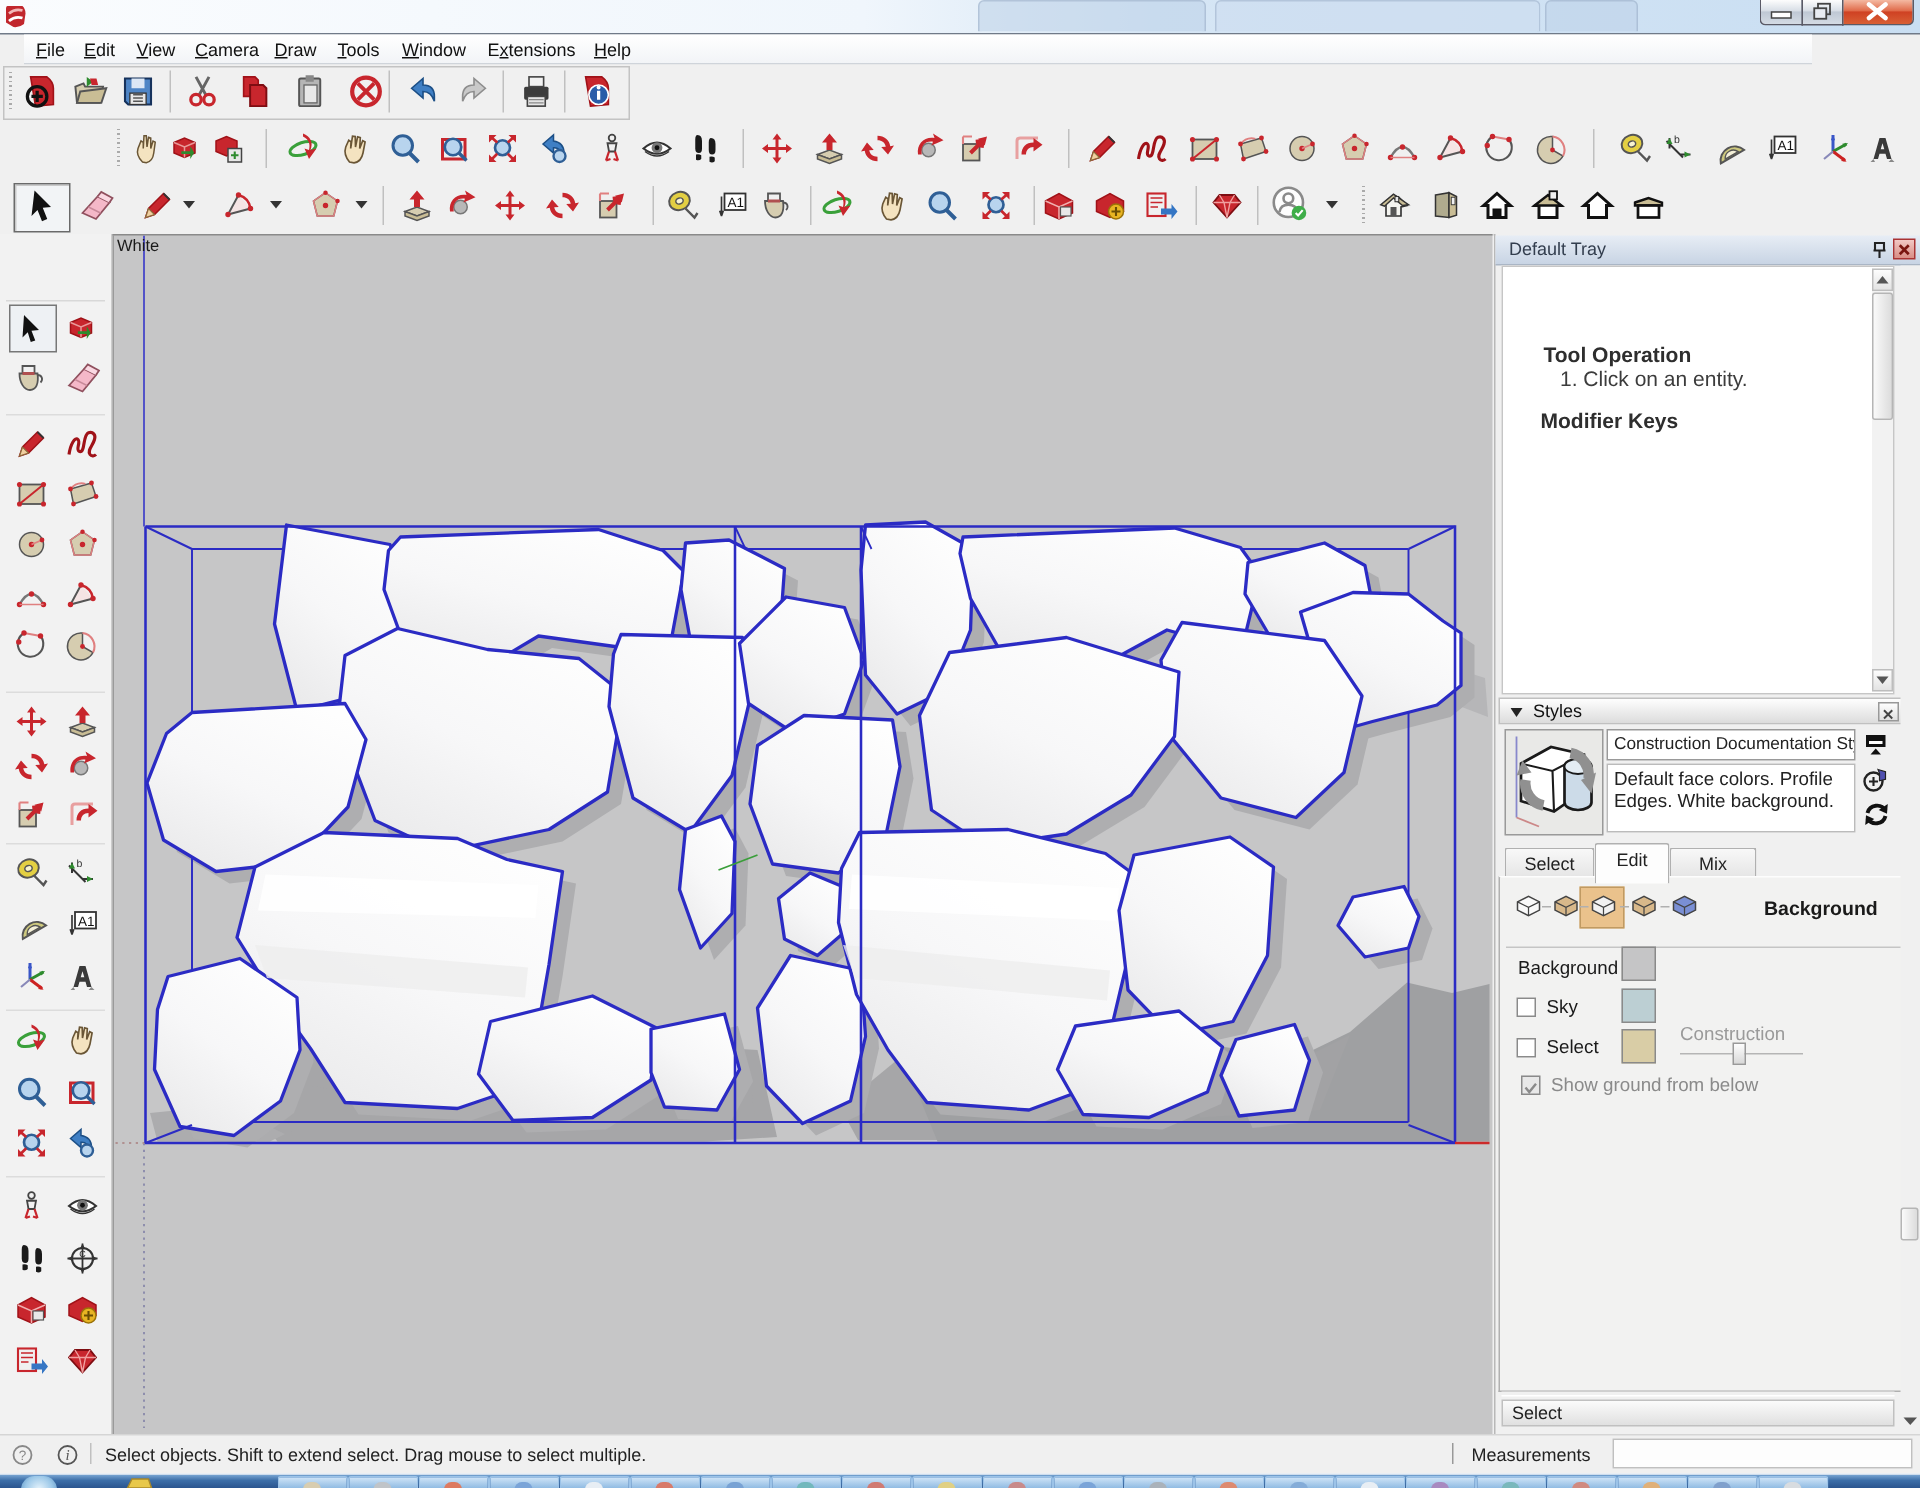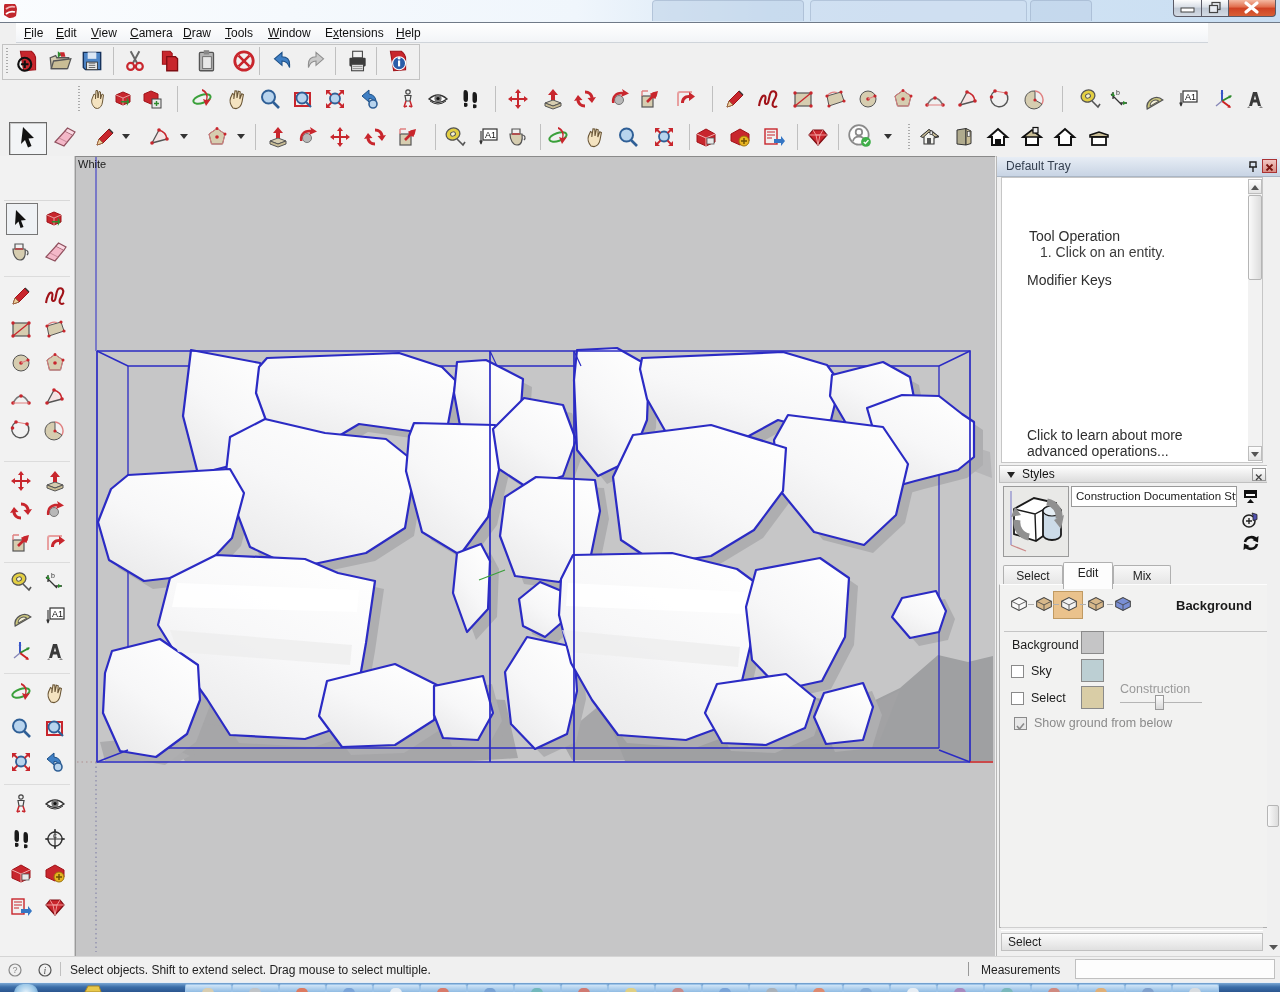--- a/index.html
+++ b/index.html
@@ -26,21 +26,21 @@
 #selbtn{position:absolute;left:9px;top:4px;width:36px;height:31px;border:1px solid #6a6a6a;background:#f2f4f6;box-shadow:inset 1px 1px 0 #c9c9c9;}
 .dd{position:absolute;width:0;height:0;border-left:4px solid transparent;border-right:4px solid transparent;border-top:5px solid #333;}
 #sidebar{position:absolute;left:0;top:156px;width:74px;height:800px;background:#f2f2f2;border-right:1px solid #cccccc;}
 #canvas{position:absolute;left:75px;top:156px;width:920px;height:800px;background:#c6c6c7;border-top:1px solid #8a8a8a;border-left:1px solid #9a9a9a;box-sizing:border-box;}
 #front-label{position:absolute;left:2px;top:1px;font-size:11px;color:#1a1a1a;}
 #tray{position:absolute;left:996px;top:156px;width:284px;height:800px;background:#f0f0f0;border-left:1px solid #b8b8b8;box-sizing:border-box;}
 #tray-hdr{position:absolute;left:0;top:1px;width:283px;height:19px;background:linear-gradient(#e7edf5,#c8d4e4);border-bottom:1px solid #aab6c5;}
 #tray-hdr span{position:absolute;left:9px;top:2px;font-size:12px;color:#333e4e;}
 #instructor{position:absolute;left:4px;top:21px;width:262px;height:286px;background:#ffffff;border:1px solid #c6c6c6;box-sizing:border-box;}
 .itxt2{position:absolute;left:26px;font-size:14px;line-height:16px;color:#3c3c3c;}
-.ibold{font-weight:normal;color:#2e2e2e;}
+.ibold{font-weight:bold;color:#2e2e2e;}
 .sb{position:absolute;background:#f2f2f2;}
 .sbbtn{position:absolute;background:linear-gradient(#fdfdfd,#e3e3e3);border:1px solid #bdbdbd;box-sizing:border-box;text-align:center;color:#555;}
 .sbthumb{position:absolute;background:linear-gradient(90deg,#fafafa,#dcdcdc);border:1px solid #b5b5b5;box-sizing:border-box;border-radius:2px;}
 #styles-hdr{position:absolute;left:2px;top:309px;width:278px;height:18px;background:linear-gradient(#fefefe,#dcdcdc);border:1px solid #c0c0c0;box-sizing:border-box;}
 #styles-hdr span{position:absolute;left:22px;top:1px;font-size:12px;color:#111;}
 #styles-body{position:absolute;left:2px;top:327px;width:278px;height:76px;background:#f0f0f0;}
 #thumb{position:absolute;left:4px;top:3px;width:64px;height:69px;background:#e9e9e7;border:1px solid #9a9a9a;}
 #name-field{position:absolute;left:72px;top:3px;width:166px;height:21px;background:#fff;border:1px solid #999;box-sizing:border-box;font-size:11.5px;color:#222;padding:3px 0 0 4px;overflow:hidden;white-space:nowrap;}
 #desc-field{position:absolute;left:72px;top:26px;width:166px;height:46px;background:#fff;border:1px solid #bbb;box-sizing:border-box;font-size:12.5px;color:#222;padding:2px 0 0 4px;line-height:15px;}
 #tabs{position:absolute;left:2px;top:406px;width:278px;height:22px;}
@@ -808,21 +808,20 @@
       <div class="abs" style="left:265px;top:2px;width:15px;height:14px;background:linear-gradient(#f2c8c4,#d98d85);border:1px solid #a33;box-sizing:border-box">
         <svg width="13" height="12">
             <path d="M3.5 2.5 L9.5 8.5 M9.5 2.5 L3.5 8.5" stroke="#7a1510" stroke-width="1.8"></path>
           </svg>
       </div>
     </div>
     <div id="instructor">
       <div class="itxt2 ibold" style="left:27px;top:50px">Tool Operation</div>
       <div class="itxt2" style="left:38px;top:66px">1. Click on an entity.</div>
       <div class="itxt2 ibold" style="left:25px;top:94px">Modifier Keys</div>
-      <div class="itxt2 ibold" style="left:25px;top:249px">Click to learn about more<br>advanced operations...</div>
       <div class="sb" style="left:246px;top:1px;width:14px;height:282px"></div>
       <div class="sbbtn" style="left:246px;top:1px;width:14px;height:15px"><svg width="12" height="13">
             <path d="M6 4 L10 9 L2 9 Z" fill="#555"></path>
           </svg></div>
       <div class="sbbtn" style="left:246px;top:268px;width:14px;height:15px"><svg width="12" height="13">
             <path d="M6 9 L10 4 L2 4 Z" fill="#555"></path>
           </svg></div>
       <div class="sbthumb" style="left:246px;top:17px;width:14px;height:85px"></div>
     </div>
     <div id="styles-hdr">
@@ -841,20 +840,21 @@
         <path d="M10 22 L30 11 L52 16 L52 40 L32 54 L10 47 Z" fill="#ffffff" stroke="#1a1a1a" stroke-width="1.8"></path>
         <path d="M10 22 L31 27 L52 16 M31 27 L32 54" fill="none" stroke="#1a1a1a" stroke-width="1.4"></path>
         <path d="M39 24 a9 5 0 0 1 18 0 l0 24 a9 5 0 0 1 -18 0 Z" fill="#ccdbe8" stroke="#1a1a1a" stroke-width="1.8"></path>
         <ellipse cx="48" cy="24" rx="9" ry="5" fill="#e4edf4" stroke="#1a1a1a" stroke-width="1.2"></ellipse>
         <path d="M43 15 A15 15 0 0 1 55 32" fill="none" stroke="#909090" stroke-width="7"></path>
         <path d="M60 28 L50 33 L57 42 Z" fill="#909090"></path>
         <path d="M25 50 A15 15 0 0 1 13 33" fill="none" stroke="#909090" stroke-width="7"></path>
         <path d="M7 30 L17 28 L11 20 Z" fill="#909090"></path>
       </svg></div>
       <div id="name-field">Construction Documentation Sty</div>
+      <div id="desc-field">Default face colors. Profile<br>Edges. White background.</div>
       <svg class="abs" style="left:243px;top:5px" width="17" height="17">
           <rect x="2" y="2" width="13" height="8" fill="#111"></rect>
           <rect x="4" y="6" width="9" height="2" fill="#fff"></rect>
           <path d="M8.5 11 L12 15 L5 15 Z" fill="#111"></path>
         </svg>
       <svg class="abs" style="left:242px;top:27px" width="19" height="19">
           <circle cx="8" cy="11" r="6" fill="none" stroke="#222" stroke-width="1.6"></circle>
           <path d="M8 8 L8 14 M5 11 L11 11" stroke="#222" stroke-width="1.4"></path>
           <path d="M11 3 l5 1.5 0 5 -4 1 0 -5 Z" fill="#5050b0" stroke="#222" stroke-width="0.8"></path>
         </svg>

